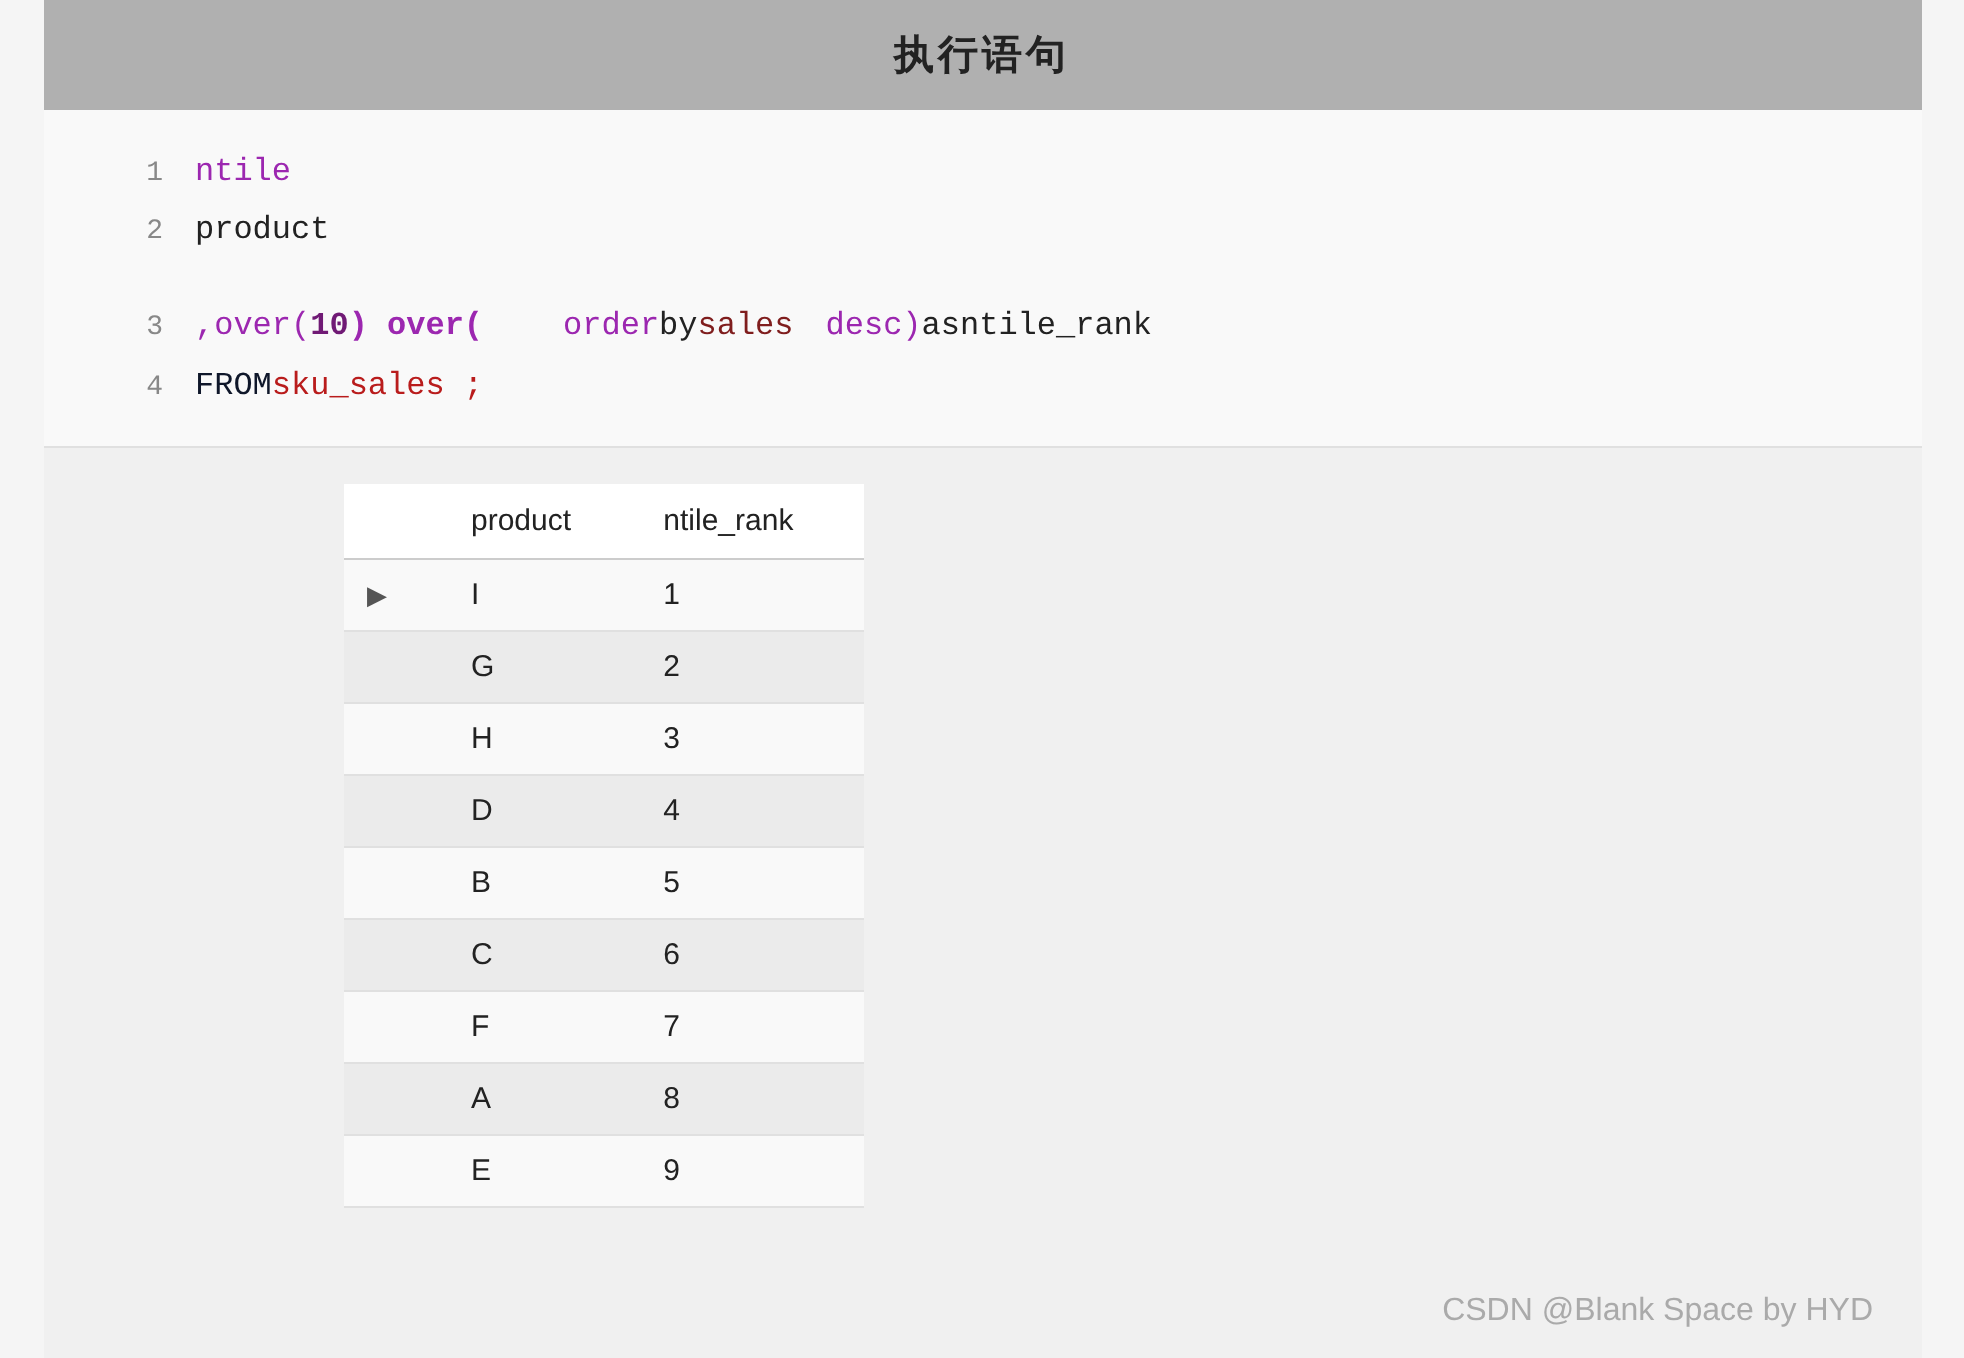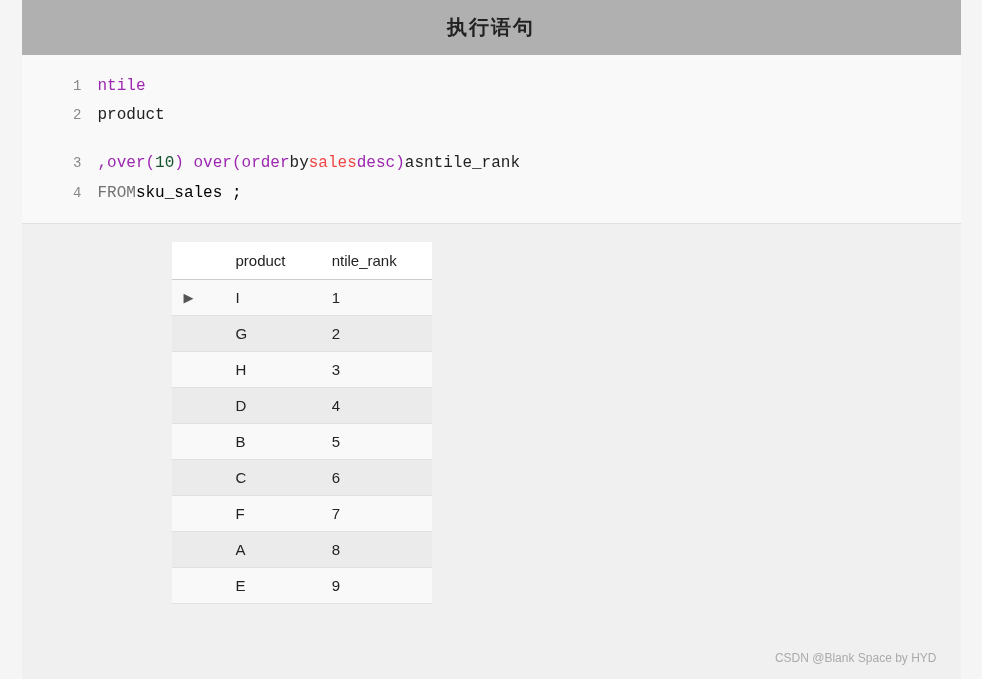--- a/index.html
+++ b/index.html
@@ -90,21 +90,21 @@
       padding: 9px 30px 9px 12px;
       font-size: 15px;
       color: #222;
     }
 
     .watermark {
       position: absolute;
       bottom: 14px;
       right: 24px;
       color: #aaa;
-      font-size: 12px;
+      font-size: 16px;
     }
   </style>
 </head>
 <body>
 
 <div class="container">
 
   <div class="header">
     <span>执行语句</span>
   </div>
@@ -115,34 +115,34 @@
         <span class="line-num">1</span>
         <span style="color: rgb(156, 39, 176);">ntile</span>
       </div>
       <div class="code-line">
         <span class="line-num">2</span>
         <span style="color: rgb(34, 34, 34);">product</span>
       </div>
       <div class="code-line">
         <span class="line-num">3</span>
         <span style="color: rgb(156, 39, 176);">,over(</span>
-        <span style="color: #14532d;"> 10</span>
-        <span style="color: rgb(156, 39, 176);">) over(</span>
-        <span style="color: rgb(156, 39, 176);">order</span>
+        <span style="color: #701a75; font-weight: bold;"> 10</span>
+        <span style="color: rgb(156, 39, 176); font-weight: bold;">) over(</span>
+        <span style="color: rgb(156, 39, 176); margin-left: 40px;">order</span>
         <span style="color: rgb(34, 34, 34); font-family: Liberation Mono, monospace;"> by </span>
-        <span style="color: #ef4444; text-align: right;">sales</span>
-        <span style="color: rgb(156, 39, 176);"> desc</span>
+        <span style="color: #7f1d1d; text-align: right;">sales</span>
+        <span style="color: rgb(156, 39, 176); margin-left: 16px;"> desc</span>
         <span style="color: rgb(156, 39, 176);">) </span>
         <span style="color: rgb(34, 34, 34); margin-top: 19px;">as</span>
         <span style="color: rgb(34, 34, 34);">  ntile_rank</span>
       </div>
       <div class="code-line">
         <span class="line-num">4</span>
-        <span style="color: #737373;">FROM</span>
-        <span style="color: #000000;">  sku_sales ;</span>
+        <span style="color: #0f172a;">FROM</span>
+        <span style="color: #b91c1c;">  sku_sales ;</span>
       </div>
     </div>
 
   <div class="table-section">
     <table>
       <thead>
         <tr>
             <th style="width: 24px;"></th>
             <th>product</th>
             <th>ntile_rank</th>

